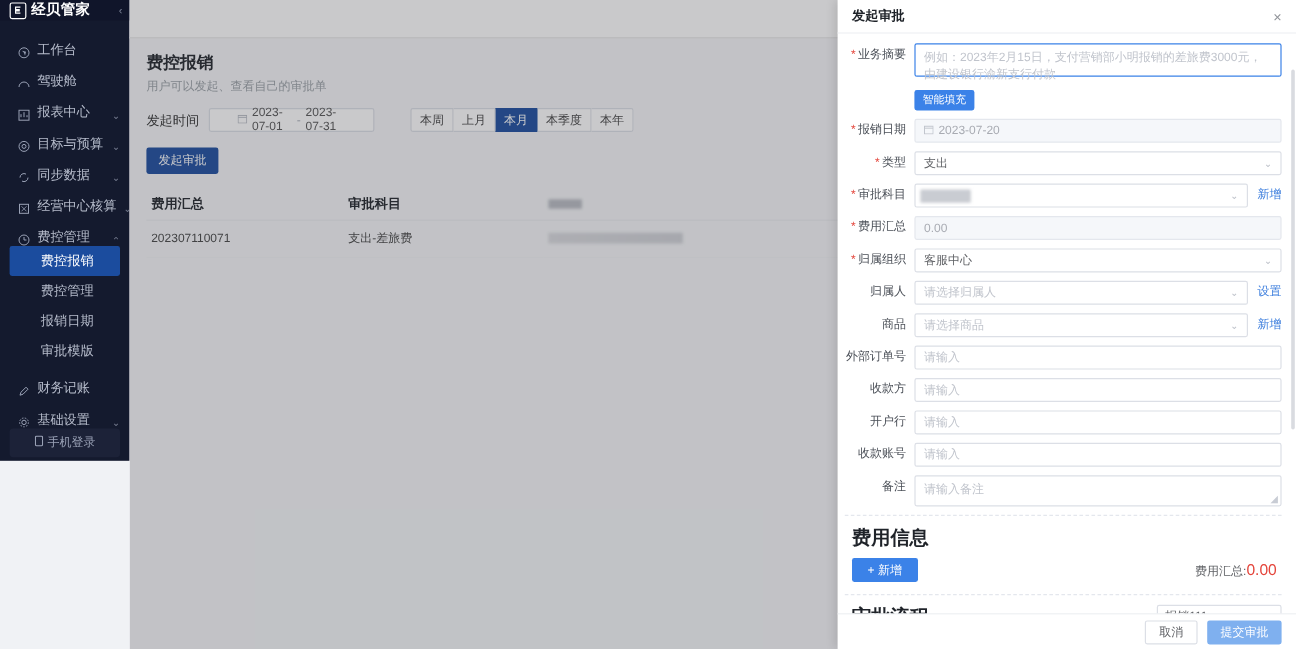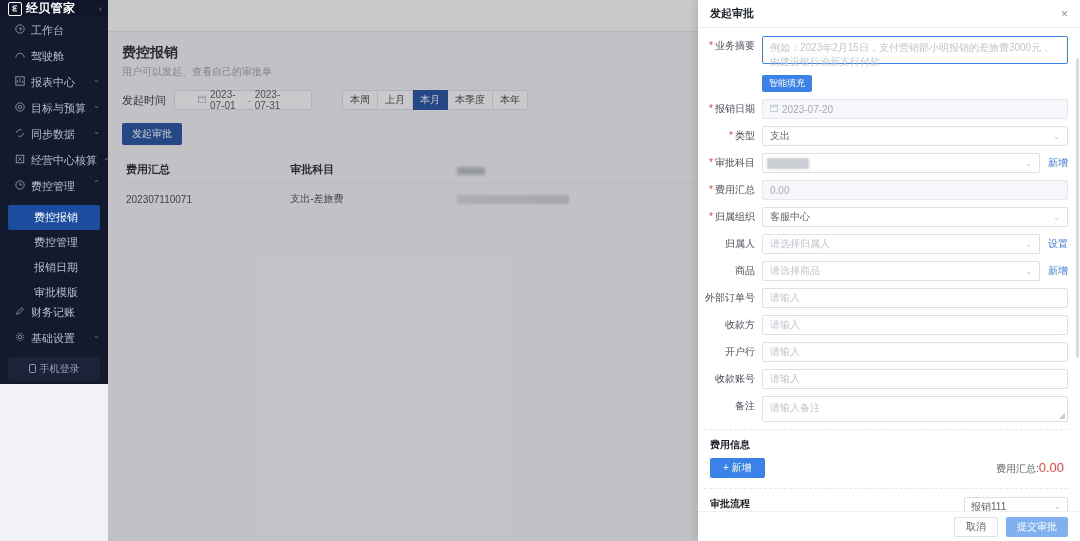--- a/index.html
+++ b/index.html
@@ -22,21 +22,21 @@
   .logo-mark {
     width: 14px; height: 14px; border: 1.5px solid #fff; border-radius: 2px;
     display: flex; align-items: center; justify-content: center;
     font-size: 9px; color: #fff; font-weight: bold; line-height: 1;
   }
   .logo-text { font-size: 12px; color: #fff; font-weight: bold; letter-spacing: .3px; }
   .logo-collapse { margin-left: auto; font-size: 9px; color: #7f879b; }
 
   .menu { margin-top: 6px; flex: 1; }
   .menu-item {
-    height: 26px; display: flex; align-items: flex-start; gap: 6px;
+    height: 26px; display: flex; align-items: flex-end; gap: 6px;
     padding: 0 8px 0 14px; font-size: 11px; color: #b7bdcc; cursor: pointer;
   }
   .menu-item .mi-icon {
     width: 11px; height: 11px; flex: 0 0 11px; display: flex;
     align-items: center; justify-content: center; color: #9aa2b6;
   }
   .menu-item .mi-label { white-space: nowrap; }
   .menu-item .mi-arrow { margin-left: auto; font-size: 8px; color: #6f7689; }
   .submenu-item {
     height: 25px; display: flex; align-items: center; padding-left: 34px;
@@ -166,21 +166,21 @@
     color: #fff; border: none; border-radius: 2px; font-size: 9px;
     cursor: pointer; font-family: inherit;
   }
   .blur-value {
     position: absolute; left: 4px; top: 4px; width: 42px; height: 11px;
     background: #c9ccd2; border-radius: 1px; filter: blur(1.3px);
   }
   .inp.with-blur { position: relative; }
 
   .divider { border-top: 1px dashed #e4e7ed; margin: 6px 0 8px 0; }
-  .sec-title { font-size: 10px; font-weight: bold; color: #1f2329; margin-bottom: 6px; padding-left: 6px; }
+  .sec-title { font-size: 16px; font-weight: bold; color: #1f2329; margin-bottom: 6px; padding-left: 6px; }
   .fee-row { display: flex; align-items: center; padding-left: 6px; }
   .add-btn {
     height: 20px; padding: 0 13px; background: #3b82e8; color: #fff; border: none;
     border-radius: 2px; font-size: 10px; cursor: pointer; font-family: inherit;
   }
   .fee-total { margin-left: auto; font-size: 10px; color: #606266; padding-right: 4px; }
   .fee-total b { color: #e4443a; font-size: 13px; font-weight: normal; }
 
   .flow-head { display: flex; align-items: flex-start; padding-left: 6px; }
   .flow-select {

